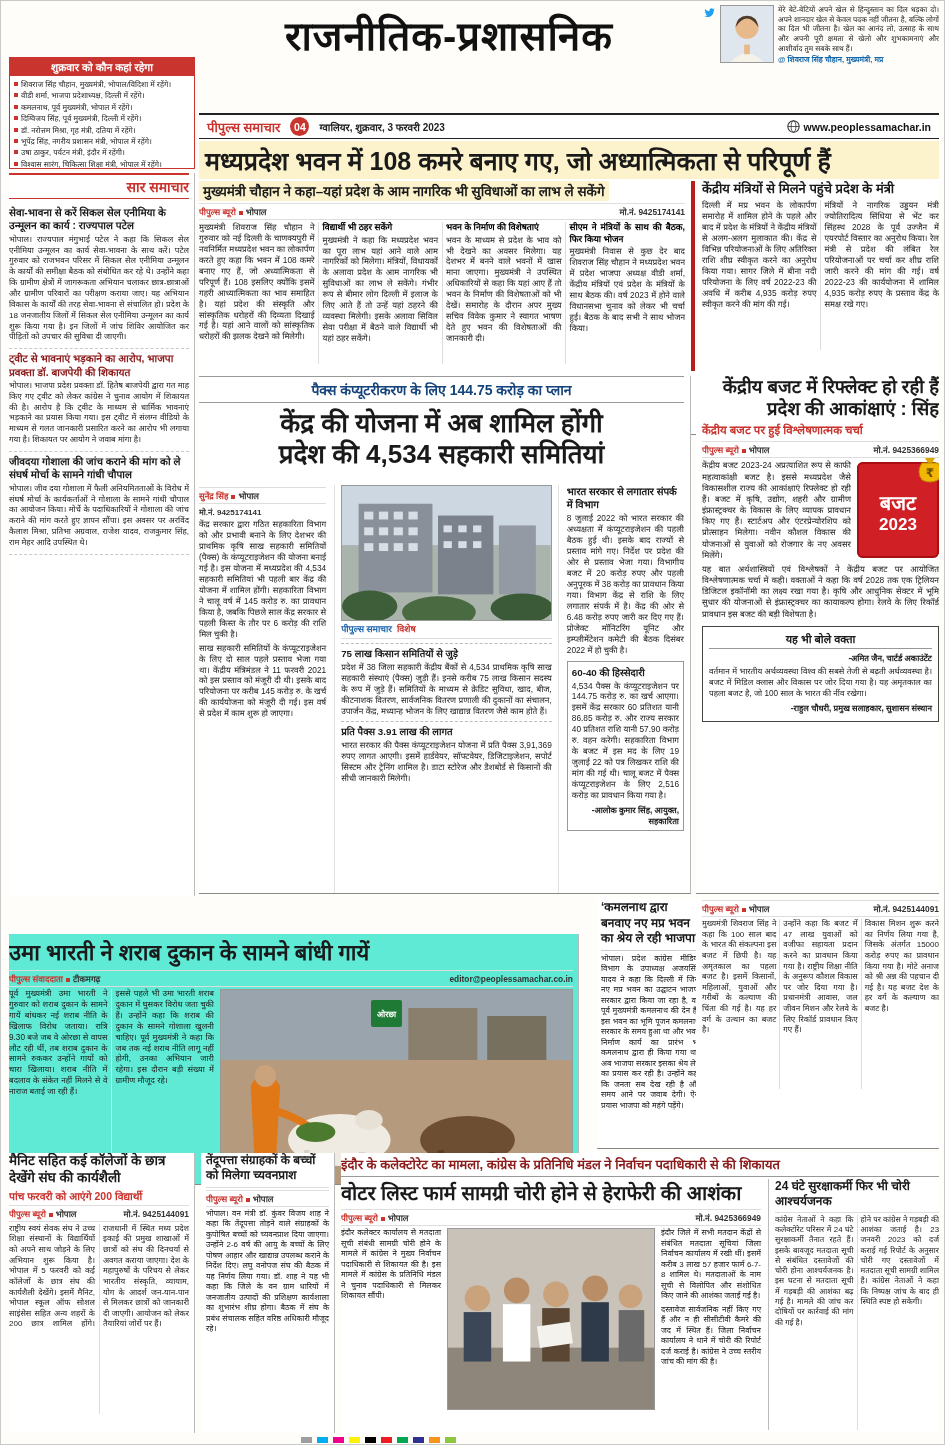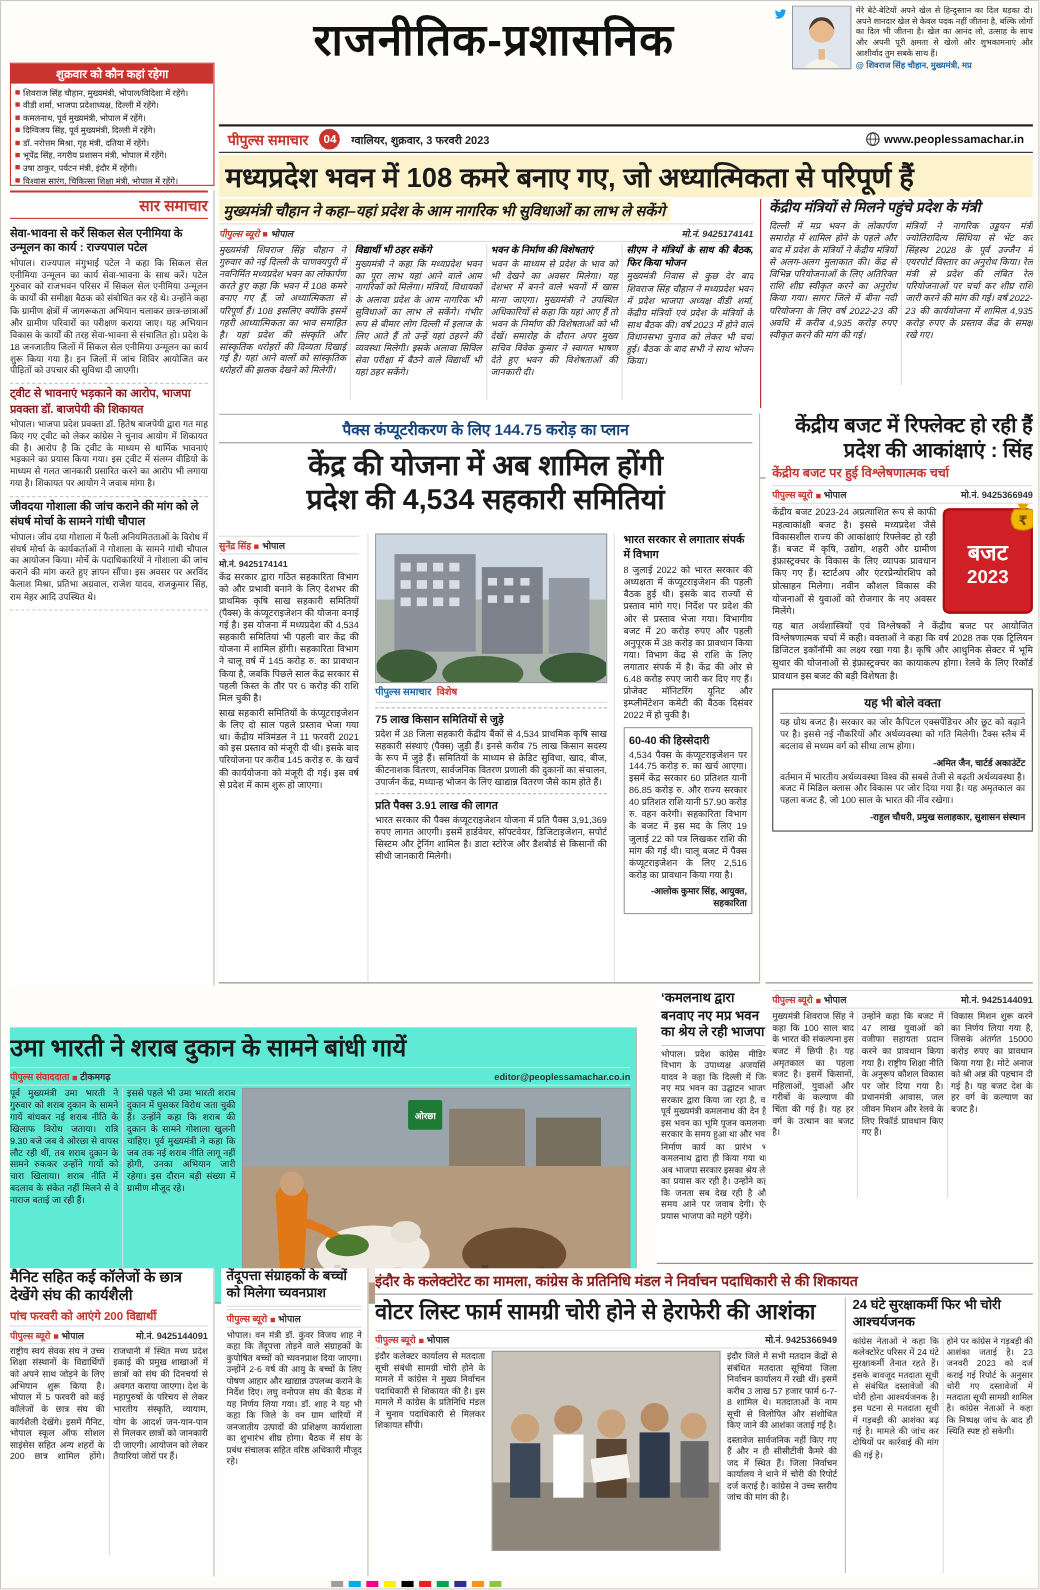--- a/index.html
+++ b/index.html
@@ -31,25 +31,25 @@
   .byline-row { display:flex; justify-content:space-between; align-items:center; font-size:8.4px; font-weight:bold; color:#333; border-top:1px solid #ddd; border-bottom:1px solid #ddd; padding:2px 0; margin:2px 0; }
   .byline-left { display:flex; align-items:center; gap:3px; }
   .byline-paper { color:#c9342e; }
   .body-txt { font-size:8.3px; line-height:1.32; text-align:justify; color:#1c1c1c; }
   .xhead { font-weight:bold; font-size:8.8px; margin:3px 0 1px; color:#000; }
   .photo-svg { display:block; width:100%; height:100%; }
 
   
   .lead-region { left:198px; top:140px; width:740px; height:294px; border-bottom:1px solid #888; background:#fff; }
   .lead-head { font-size:25px; font-weight:bold; background:#fcf3cd; padding:2px 6px; white-space:nowrap; overflow:hidden; }
-  .lead-flex { display:flex; margin-top:2px; height:190px;font-style:italic; }
+  .lead-flex { display:flex; margin-top:2px; height:190px; }
   .lead-main { width:492px; padding-right:6px; }
   .lead-sub { display:inline-block; font-size:13.5px; font-weight:bold; background:#fcf3cd; padding:1px 4px; }
   .lead-body { column-count:4; column-gap:8px; column-rule:1px solid #ddd; height:142px; overflow:hidden; }
-  .ministers-col { width:248px; border-left:1px solid #b91c1c; padding-left:7px; }
+  .ministers-col { width:248px; border-left:4px solid #b91c1c; padding-left:7px; }
   .ministers-lead { font-size:13px; font-weight:bold; line-height:1.25; margin-bottom:3px; }
   .ministers-body { column-count:2; column-gap:8px; column-rule:1px solid #ddd; height:150px; overflow:hidden; }
 
   
   .sidebar-region { left:8px; top:172px; width:186px; height:723px; border-right:1px solid #bbb; padding-right:5px; background:#fff; }
   .sidebar-header { color:#c9342e; font-weight:bold; font-size:14px; text-align:right; border-top:2px solid #c9342e; border-bottom:1px solid #c9342e; padding:2px 0; margin-bottom:4px; }
   .side-story { border-bottom:1px dashed #c9c9c9; padding:3px 0 5px; }
   .side-title { font-weight:bold; font-size:10.3px; line-height:1.3; margin-bottom:2px; }
   .side-title.maroon { color:#8b1a1a; }
   .side-body { font-size:8.1px; line-height:1.34; text-align:justify; }
@@ -347,21 +347,20 @@
           <text x="17" y="25" font-size="12" font-weight="bold" text-anchor="middle" fill="#6b4d00">₹</text>
         </svg>
         <div class="badge-word">बजट</div>
         <div class="badge-year">2023</div>
       </div>
       <p>केंद्रीय बजट 2023-24 अप्रत्याशित रूप से काफी महत्वाकांक्षी बजट है। इससे मध्यप्रदेश जैसे विकासशील राज्य की आकांक्षाएं रिफ्लेक्ट हो रही हैं। बजट में कृषि, उद्योग, शहरी और ग्रामीण इंफ्रास्ट्रक्चर के विकास के लिए व्यापक प्रावधान किए गए हैं। स्टार्टअप और एंटरप्रेन्योरशिप को प्रोत्साहन मिलेगा। नवीन कौशल विकास की योजनाओं से युवाओं को रोजगार के नए अवसर मिलेंगे।</p>
       <p style="margin-top:3px;">यह बात अर्थशास्त्रियों एवं विश्लेषकों ने केंद्रीय बजट पर आयोजित विश्लेषणात्मक चर्चा में कही। वक्ताओं ने कहा कि वर्ष 2028 तक एक ट्रिलियन डिजिटल इकॉनॉमी का लक्ष्य रखा गया है। कृषि और आधुनिक सेक्टर में भूमि सुधार की योजनाओं से इंफ्रास्ट्रक्चर का कायाकल्प होगा। रेलवे के लिए रिकॉर्ड प्रावधान इस बजट की बड़ी विशेषता है।</p>
     </div>
     <div class="speakers-box">
       <div class="speakers-title">यह भी बोले वक्ता</div>
-      <div class="quote">यह ग्रोथ बजट है। सरकार का जोर कैपिटल एक्सपेंडिचर और छूट को बढ़ाने पर है। इससे नई नौकरियों और अर्थव्यवस्था को गति मिलेगी। टैक्स स्लैब में बदलाव से मध्यम वर्ग को सीधा लाभ होगा।</div>
       <div class="quote-sign">-अमित जैन, चार्टर्ड अकाउंटेंट</div>
       <div class="quote">वर्तमान में भारतीय अर्थव्यवस्था विश्व की सबसे तेजी से बढ़ती अर्थव्यवस्था है। बजट में मिडिल क्लास और विकास पर जोर दिया गया है। यह अमृतकाल का पहला बजट है, जो 100 साल के भारत की नींव रखेगा।</div>
       <div class="quote-sign">-राहुल चौधरी, प्रमुख सलाहकार, सुशासन संस्थान</div>
     </div>
   </div>
 
   <div class="region uma-region">
     <div class="uma-head">उमा भारती ने शराब दुकान के सामने बांधी गायें</div>
     <div class="byline-row">
       <span class="byline-left">

